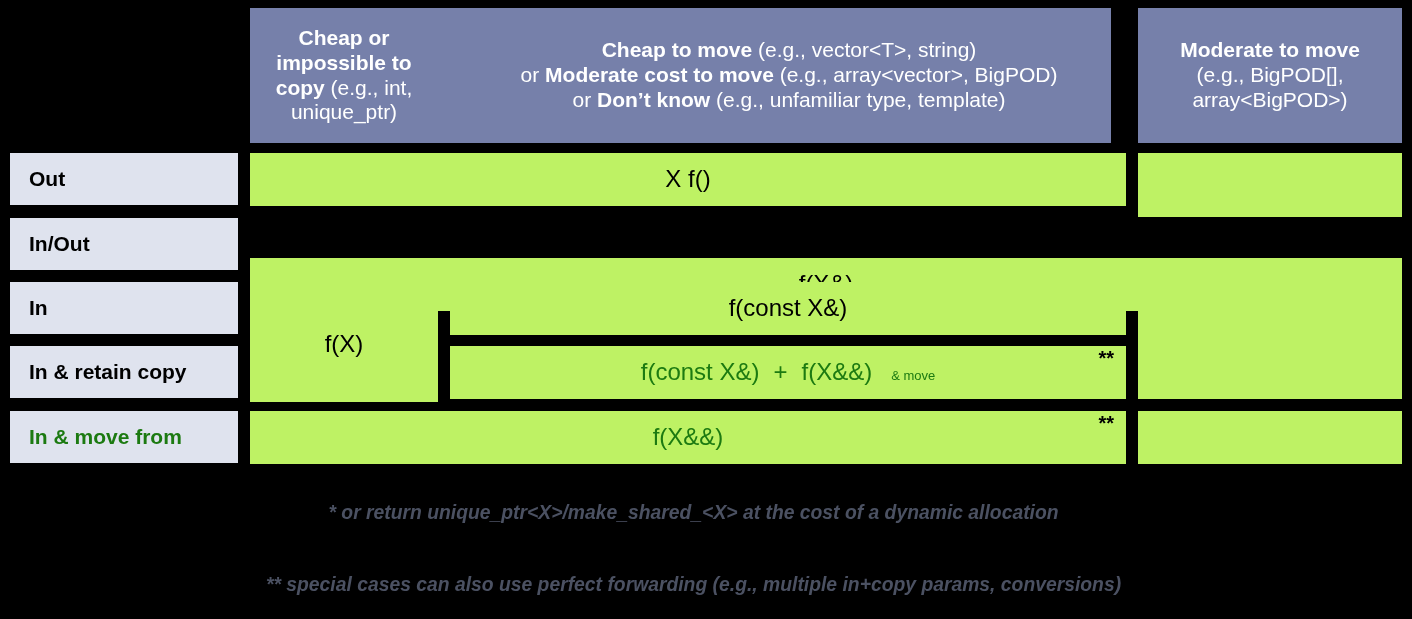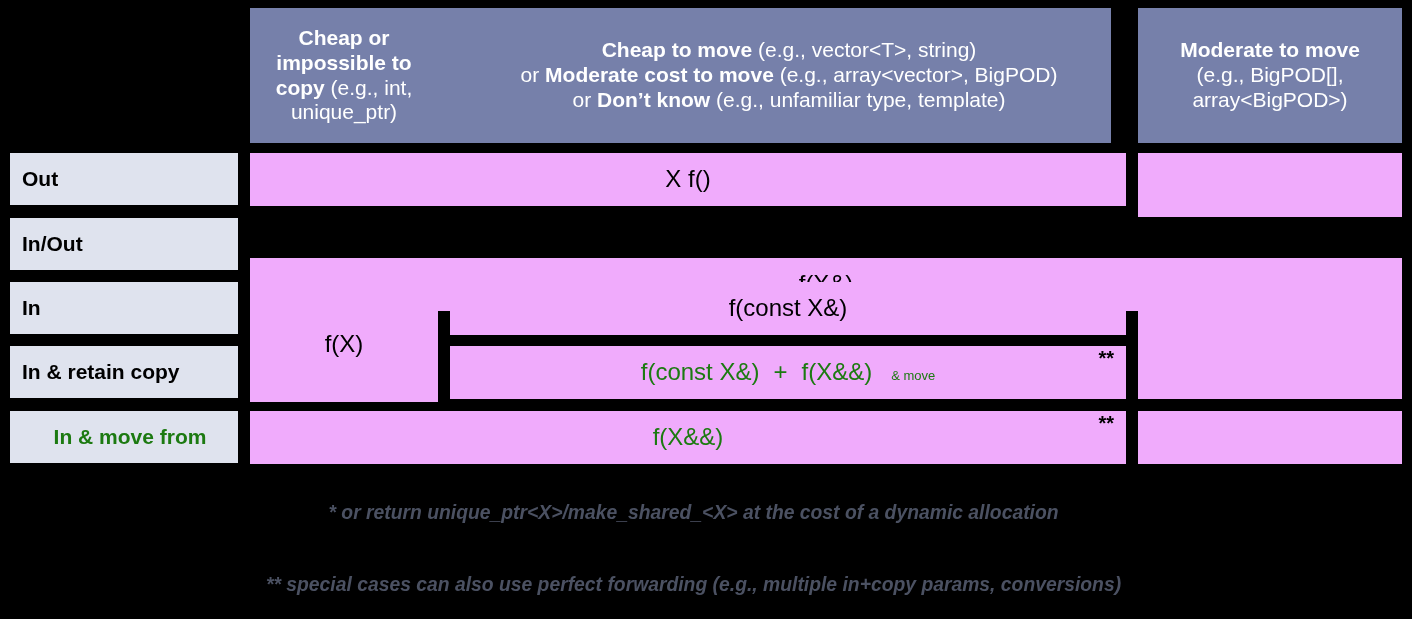--- a/index.html
+++ b/index.html
@@ -48,27 +48,27 @@
   }
 
   
   .rowlabel {
     background: #DFE3EE;
     color: #000000;
     font-size: 21px;
     font-weight: 700;
     justify-content: flex-start;
     text-align: left;
-    padding-left: 12px;
+    padding-left: 19px;
   }
   .rowlabel.green { color: #1C7A11; }
 
   
   .body-cell {
-    background: #f0abfc;
+    background: #bef264;
     color: #000000;
     font-size: 24px;
     font-weight: 400;
   }
   .body-cell.empty { }
 
   .code-green { color: #1C7A11; }
 
   .sig-row {
     display: flex;
@@ -156,21 +156,21 @@
   </div>
 
   <div class="cell rowlabel" style="left:10px; top:282px; width:228px; height:52px;">
     <span>In</span>
   </div>
 
   <div class="cell rowlabel" style="left:10px; top:346px; width:228px; height:52px;">
     <span>In &amp; retain copy</span>
   </div>
 
-  <div class="cell rowlabel green" style="left:10px; top:411px; width:228px; height:52px;justify-content:center;">
+  <div class="cell rowlabel green" style="left:10px; top:411px; width:228px; height:52px;">
     <span>In &amp; move from</span>
   </div>
 
   <div class="cell body-cell" style="left:250px; top:153px; width:876px; height:53px;">
     <span>X f()</span>
   </div>
 
   <div class="cell body-cell empty" style="left:1138px; top:153px; width:264px; height:64px;">
     <span></span>
   </div>

